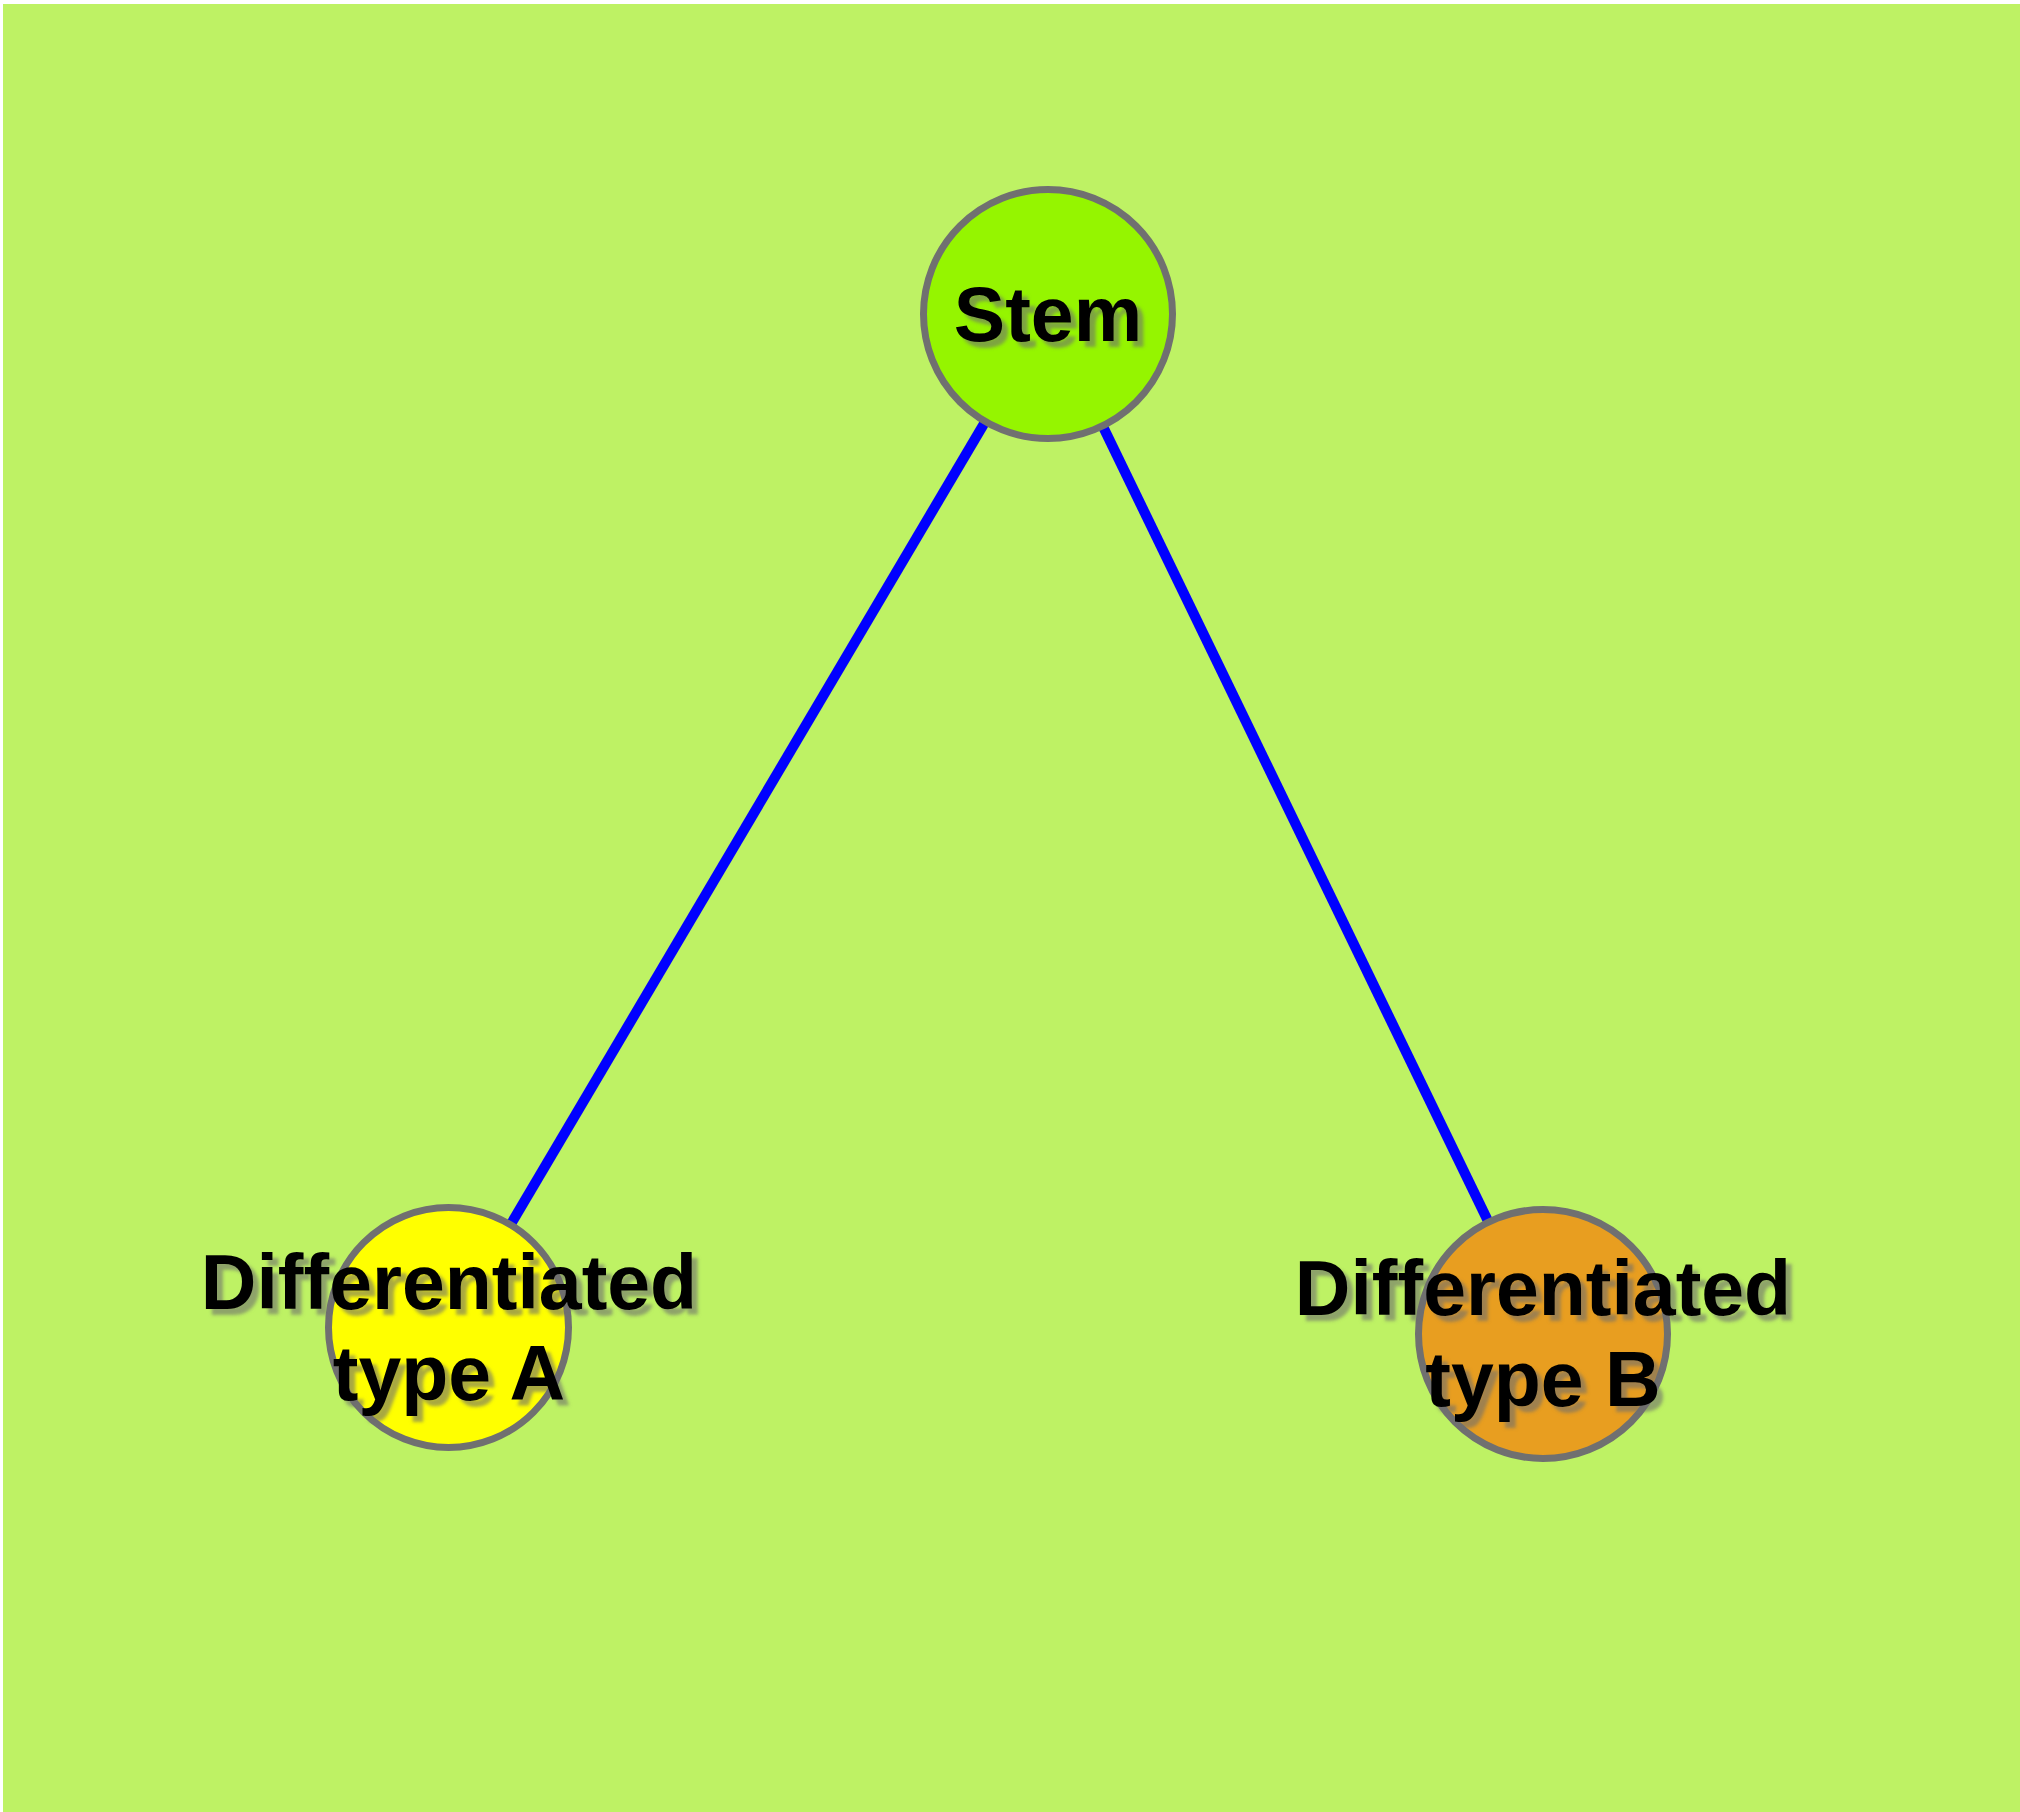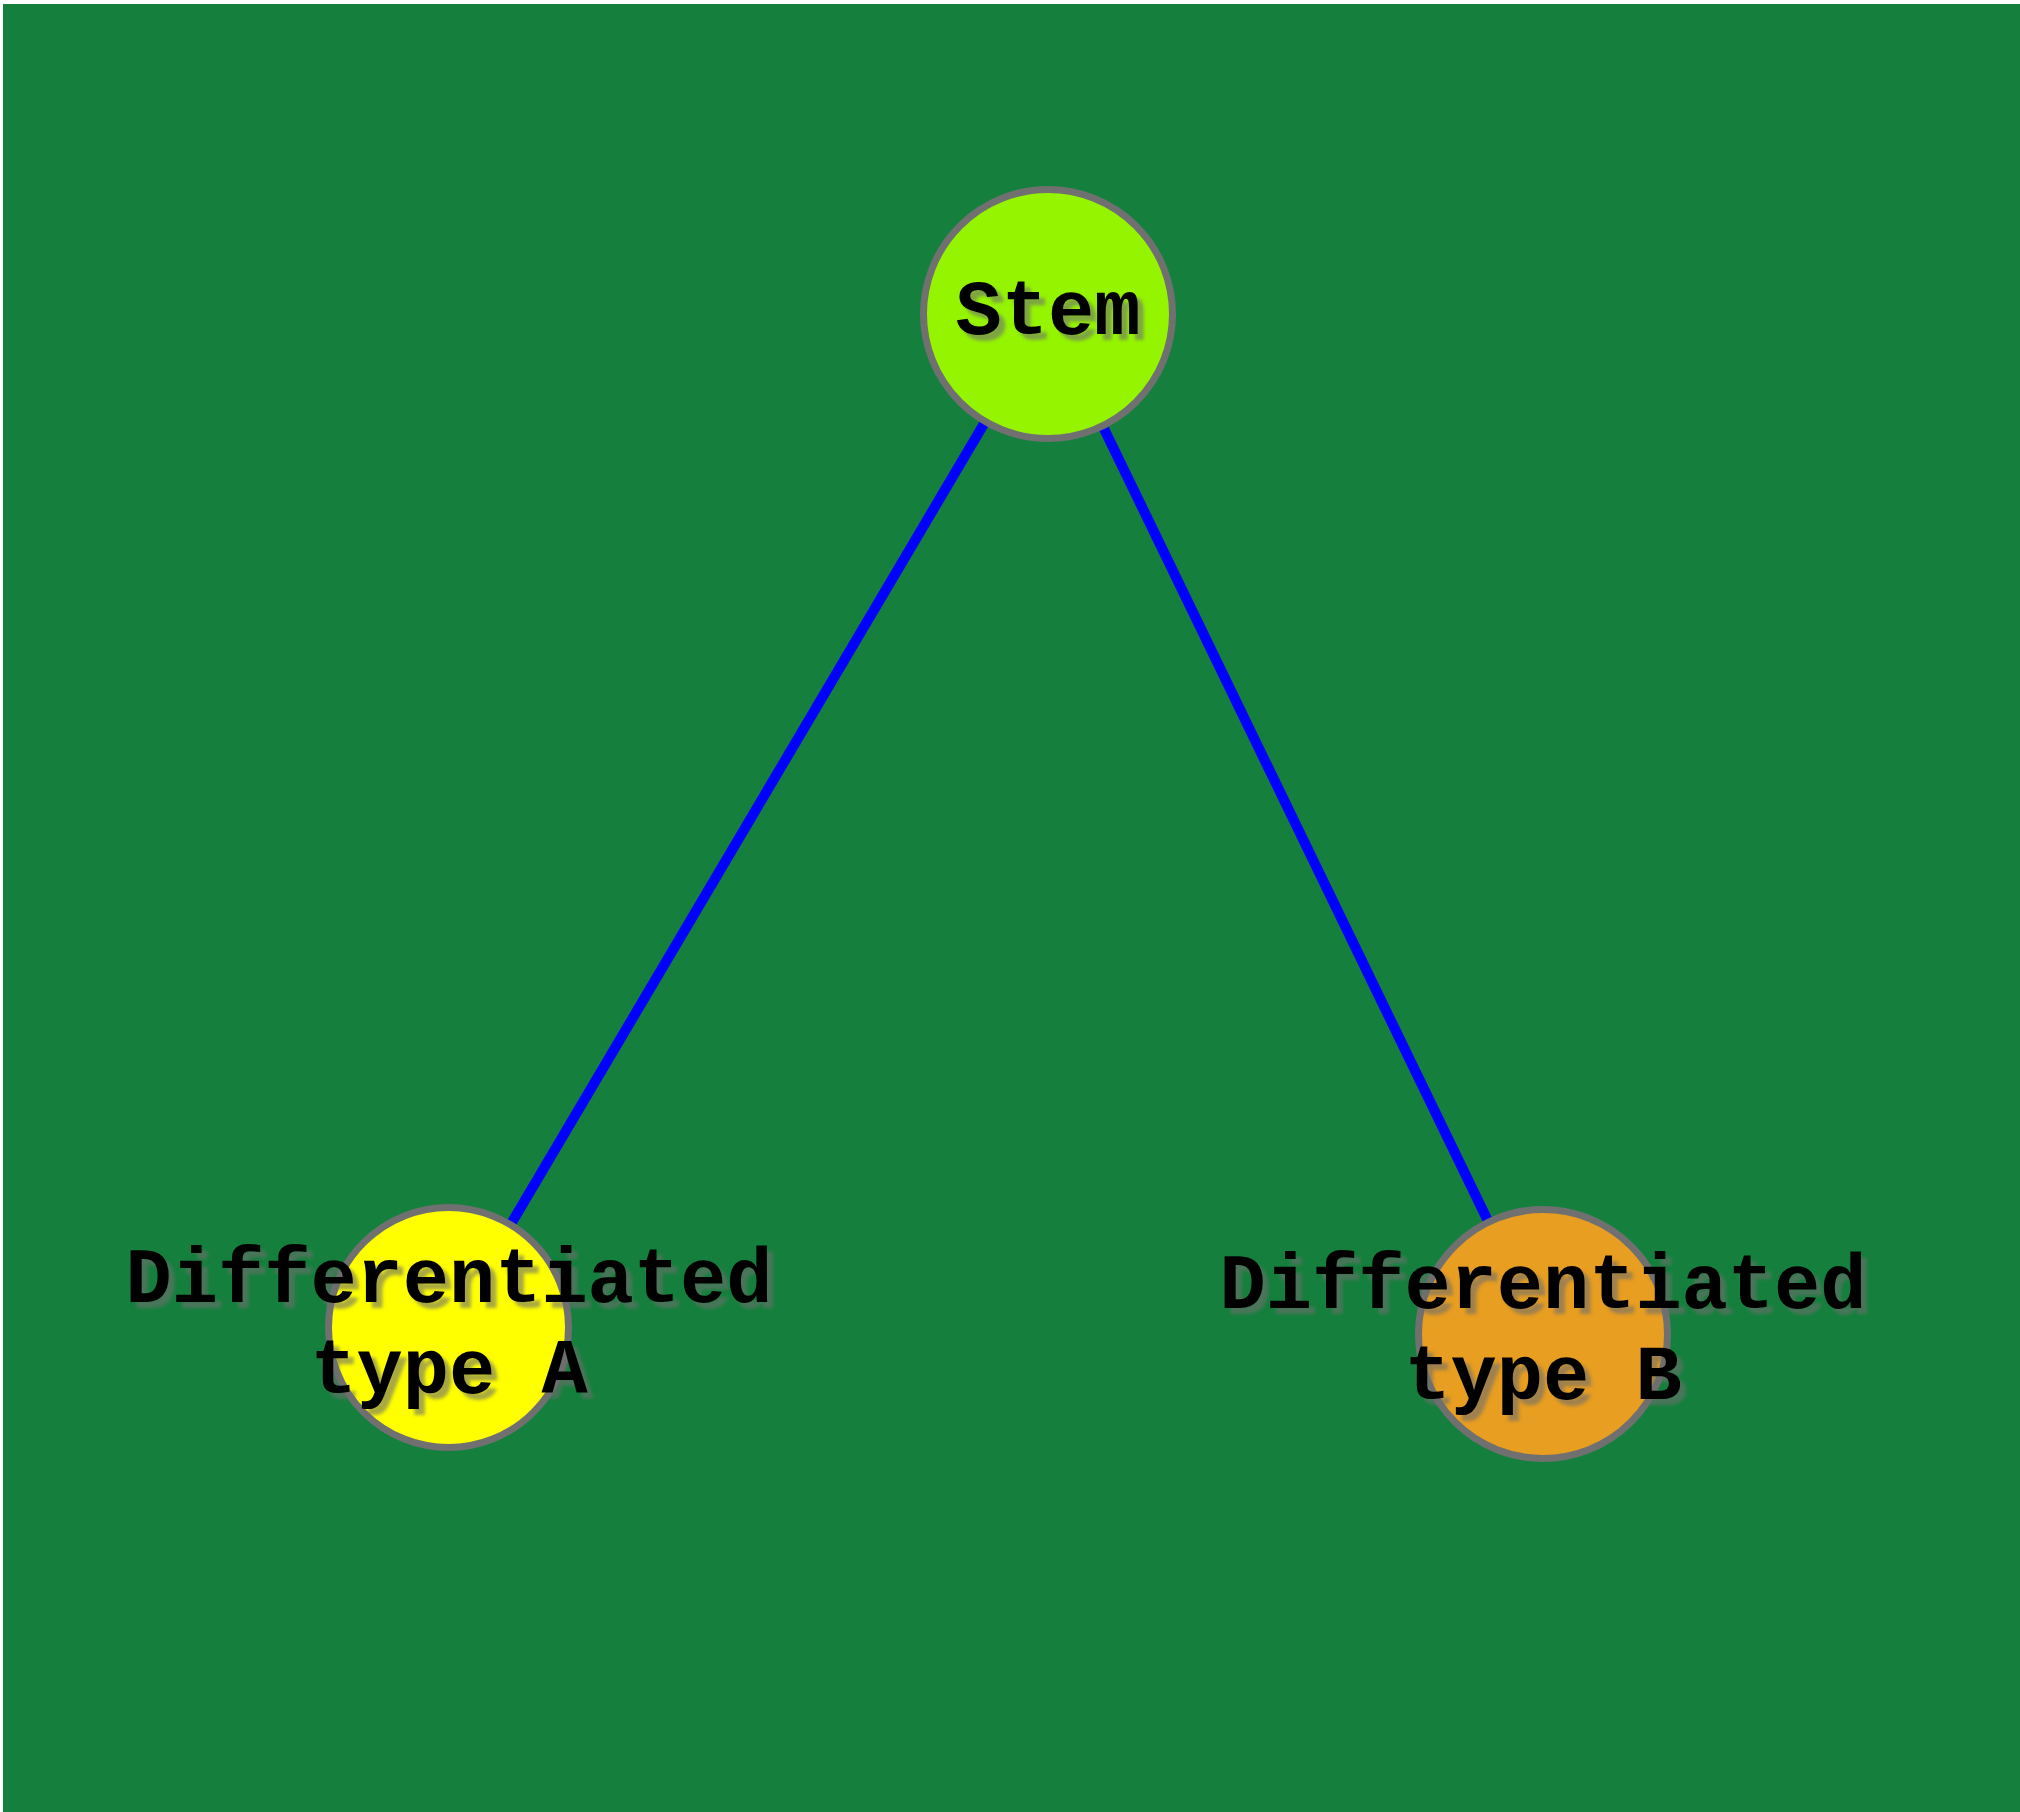--- a/index.html
+++ b/index.html
@@ -49,21 +49,21 @@
     line-height: 1.18;
     text-align: center;
     white-space: pre-line;
     width: max-content;
     text-shadow: 6px 6px 3.4px rgba(110, 110, 110, 0.6);
   }
 </style>
 </head>
 <body style="background: rgb(255, 255, 255);">
 
-<div class="canvas" style="background: #15803d; font-family: Liberation Mono, monospace;">
+<div class="canvas" style="background: #bef264;">
   <svg class="edges-layer" viewBox="0 0 2384 2138" width="2021" height="1812">
       <line x1="1237" y1="371" x2="530" y2="1567" stroke="#0000FF" stroke-width="12"></line>
       <line x1="1237" y1="371" x2="1820" y2="1574" stroke="#0000FF" stroke-width="12"></line>
     </svg>
   <div id="nodes-layer">
       <div class="node-circle" style="left: 920px; top: 186px; width: 256px; height: 256px; background: rgb(149, 245, 0); border-color: rgb(112, 112, 112);"></div>
       <div class="node-label" style="left: 1048px; top: 314px; color: rgb(0, 0, 0);">Stem</div>
       <div class="node-circle" style="left: 325px; top: 1204px; width: 247px; height: 247px; background: rgb(255, 255, 0); border-color: rgb(112, 112, 112);"></div>
       <div class="node-label" style="left: 449px; top: 1328px; color: rgb(0, 0, 0);">Differentiated
 type A</div>

